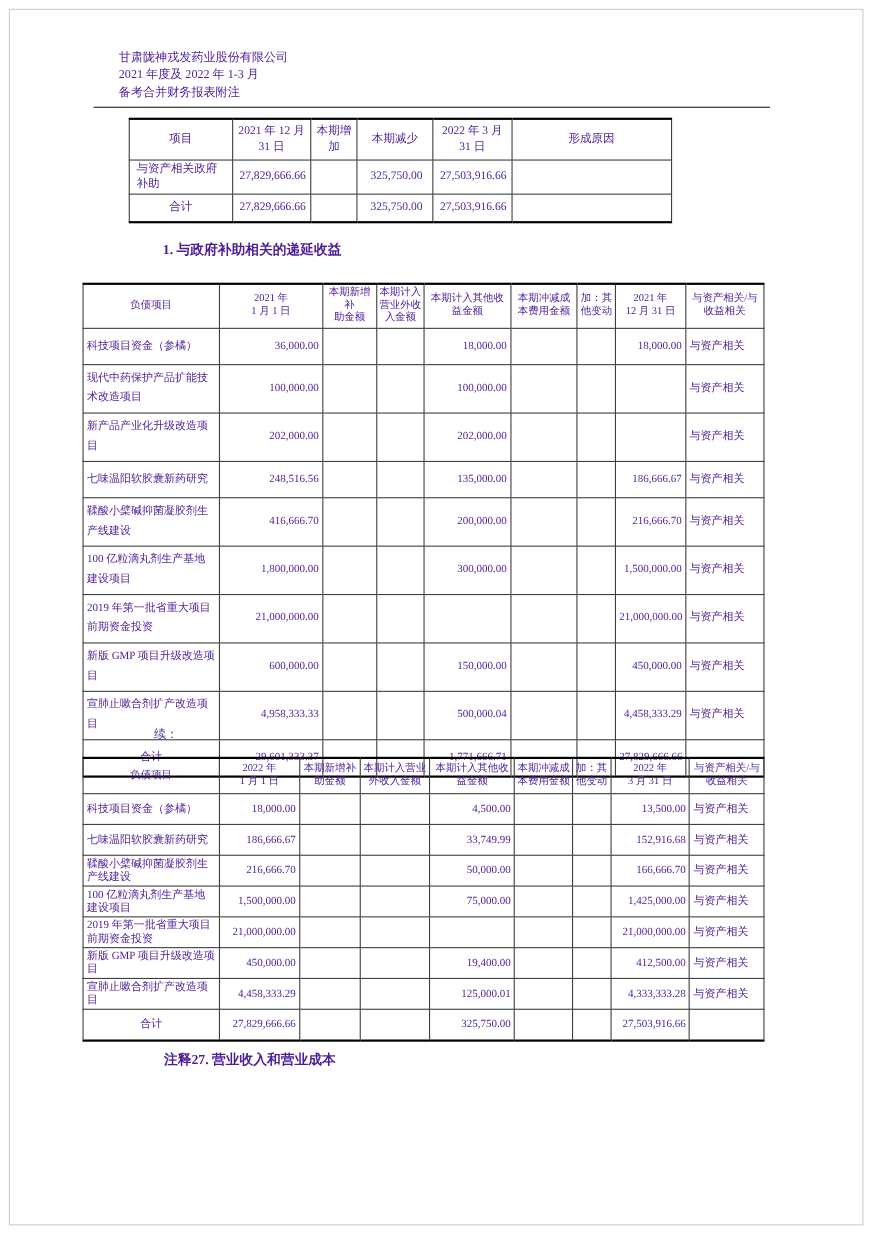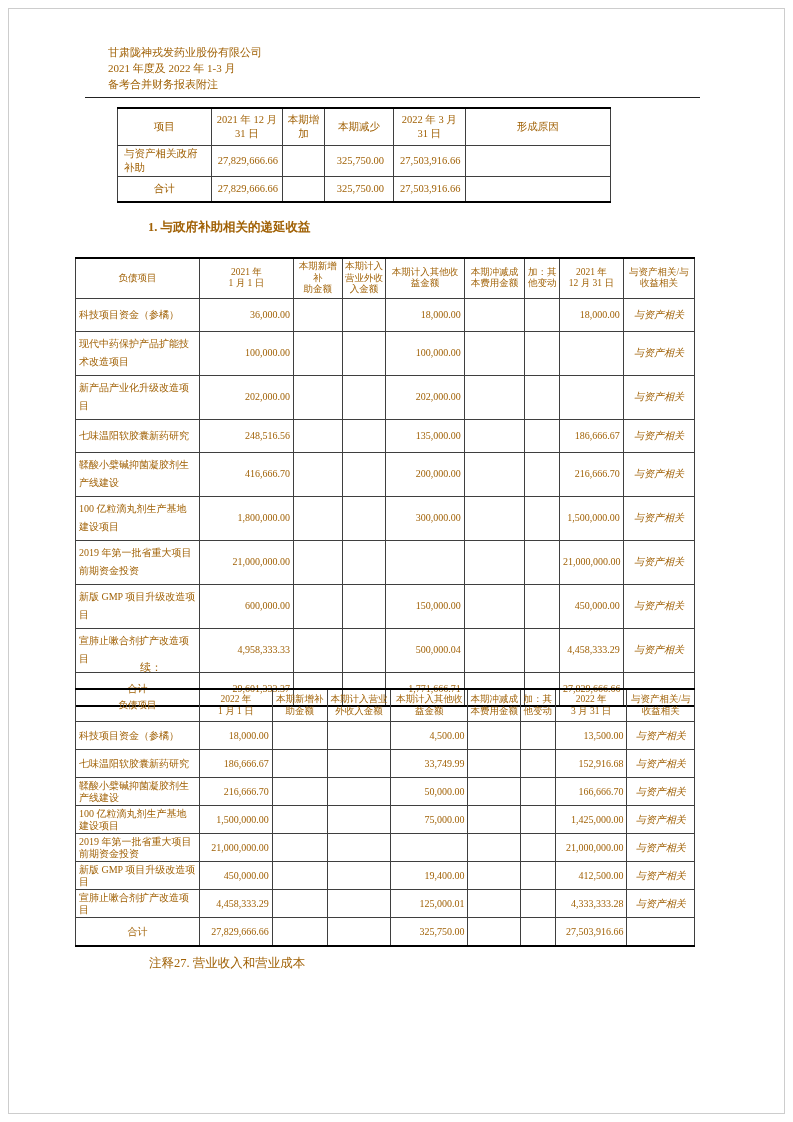--- a/index.html
+++ b/index.html
@@ -1,31 +1,31 @@
 <!DOCTYPE html>
 <html><head>
 <meta charset="utf-8">
 <style>
   html,body { margin:0; padding:0; background:#ffffff; }
   .page {
     position:relative; width:793px; height:1122px; background:#fff;
-    font-family:"Liberation Serif","DejaVu Serif",serif; color:#a16207;
+    font-family:"Liberation Serif","DejaVu Serif",serif; color:#4c1d95;
     overflow:hidden;
   }
   .frame { position:absolute; left:8px; top:8px; right:8px; bottom:8px;
            border:1px solid #cdcdcd; pointer-events:none; }
 
   .doc-header { position:absolute; left:108px; top:44px; font-size:11px; line-height:16px; }
   .header-rule { position:absolute; left:85px; top:97px; width:615px; border-top:1.5px solid #222; }
 
   table { border-collapse:collapse; table-layout:fixed; }
   th, td { border:1px solid #3f3f3f; overflow:hidden; }
   th { font-weight:normal; text-align:center; white-space:pre-line; }
   td.num { text-align:right; white-space:nowrap; }
-  td.center { text-align:center;font-style:italic; }
+  td.center { text-align:left; }
   td.label { text-align:left; }
   td.label.total { text-align:center; }
   thead th { border-top:2.5px solid #000; }
   tr.last td { border-bottom:2.5px solid #000; }
 
   
   .t1 { position:absolute; left:117px; top:107px; width:494px; font-size:10.5px; }
   .t1 th { line-height:14px; padding:4px 2px; height:15px; }
   .t1 td { height:22px; line-height:14px; padding:1px 6px; }
   .t1 td.num { padding-right:9px; }
@@ -35,21 +35,21 @@
   .t2 th { font-size:9.5px; line-height:11.5px; padding:2px 1px; }
   .t2 td { height:25px; line-height:18px; padding:3.5px 3px; }
 
   
   .t3 { position:absolute; left:75px; top:688px; width:620px; font-size:10px; }
   .t3 th { font-size:9.5px; line-height:11.5px; padding:4px 1px; }
   .t3 td { height:25px; line-height:11.5px; padding:1px 3px; }
 
   .h1  { position:absolute; left:148px; top:219px; margin:0; font-size:12.5px; font-weight:bold; }
   .cont { position:absolute; left:140px; top:660px; font-size:11px; }
-  .h27 { position:absolute; left:149px; top:955px; margin:0; font-size:12.5px; font-weight:normal; }
+  .h27 { position:absolute; left:149px; top:955px; margin:0; font-size:12.5px; font-weight:bold; }
   .footer { position:absolute; left:0; top:1046px; width:100%; text-align:center; font-size:10.5px; }
 </style>
 </head>
 <body>
 
 <div class="page">
   <div class="frame"></div>
 
   <div class="doc-header">
     <div>甘肃陇神戎发药业股份有限公司</div>

